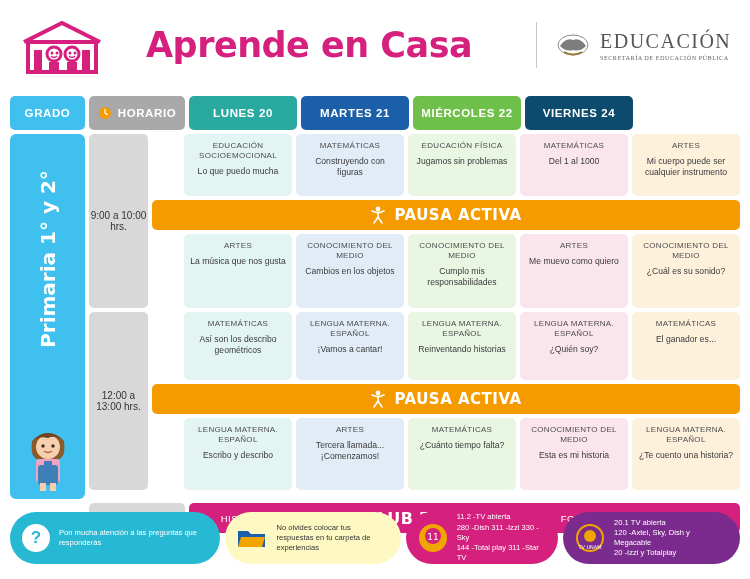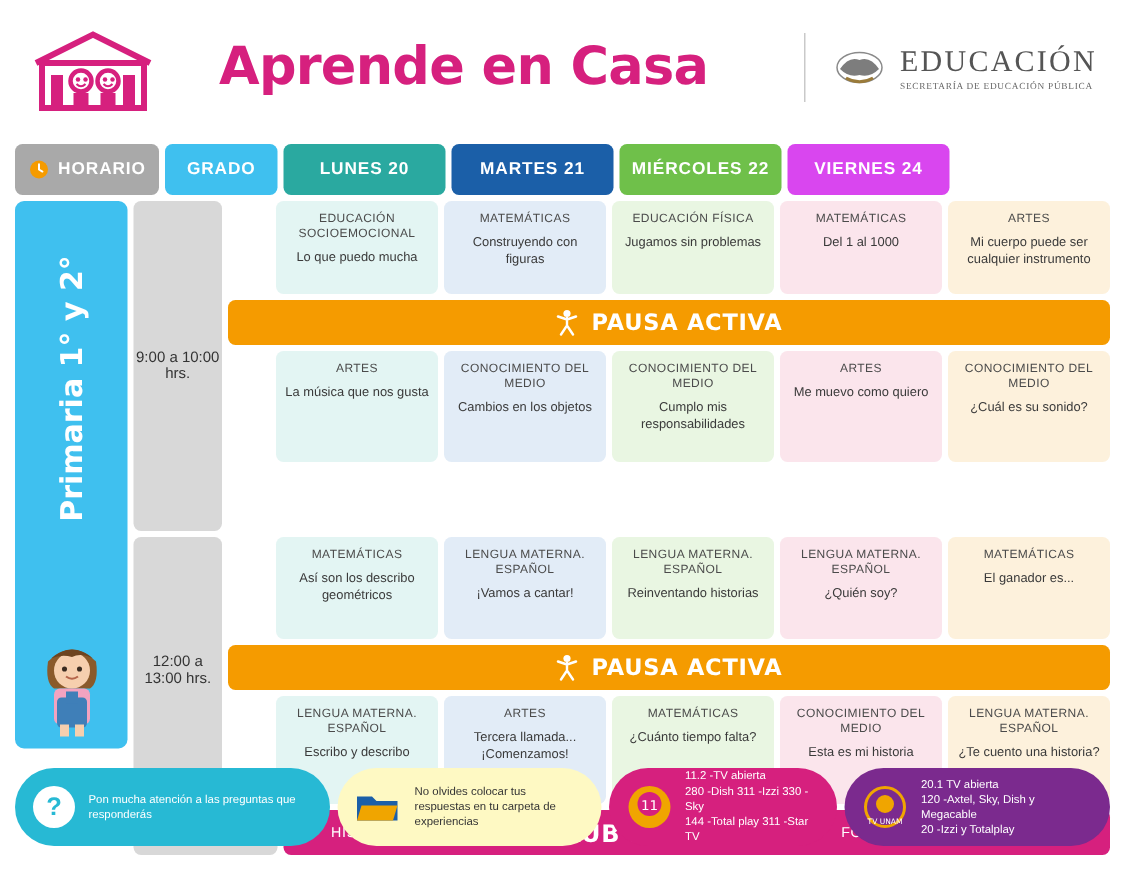--- a/index.html
+++ b/index.html
@@ -276,34 +276,34 @@
     </div>
     <div class="edu-text">
       <div class="e1">EDUCACIÓN</div>
       <div class="e2">SECRETARÍA DE EDUCACIÓN PÚBLICA</div>
     </div>
   </div>
 
   <div class="grid">
 
     <div class="head-row">
+      <div class="head-cell c-grado">GRADO</div>
       <div class="head-cell c-horario">
         <span class="clock-ic">
           <svg viewBox="0 0 14 14" width="14" height="14">
             <circle cx="7" cy="7" r="6" fill="#f59b00"></circle>
             <path d="M7 3.5 V7 L9.3 8.4" stroke="#fff" stroke-width="1.3" fill="none" stroke-linecap="round"></path>
           </svg>
         </span>
         <span>HORARIO</span>
       </div>
-      <div class="head-cell c-grado">GRADO</div>
       <div class="head-cell c-day" style="background:#2aa9a0">LUNES 20</div>
       <div class="head-cell c-day" style="background:#1b5fa8">MARTES 21</div>
       <div class="head-cell c-day" style="background:#6fc04a">MIÉRCOLES 22</div>
-      <div class="head-cell c-day" style="background:#d946ef">VIERNES 24</div>
+      <div class="head-cell c-day" style="background:#0c4a6e">VIERNES 24</div>
     </div>
 
     <div class="body-row">
 
       <div class="left-col">
         <div class="vert-label">
           <span>Primaria 1° y 2°</span>
         </div>
         <div class="girl">
           <svg viewBox="0 0 52 72" width="52" height="72">
@@ -319,21 +319,21 @@
             <rect x="18" y="62" width="6" height="8" fill="#f6cfae"></rect>
             <rect x="28" y="62" width="6" height="8" fill="#f6cfae"></rect>
           </svg>
         </div>
       </div>
 
       <div class="right-area">
 
         <div class="sub-row">
           <div class="time-col">
-            <div class="time-cell" style="height:220px">9:00 a 10:00 hrs.</div>
+            <div class="time-cell" style="height:174px">9:00 a 10:00 hrs.</div>
           </div>
           <div style="flex:1">
             <div class="cells">
               <div class="cell" style="background:#e3f5f3;height:62px">
                 <div class="subj">EDUCACIÓN SOCIOEMOCIONAL</div>
                 <div class="topic">Lo que puedo mucha</div>
               </div>
               <div class="cell" style="background:#e2ecf7;height:62px">
                 <div class="subj">MATEMÁTICAS</div>
                 <div class="topic">Construyendo con figuras</div>

